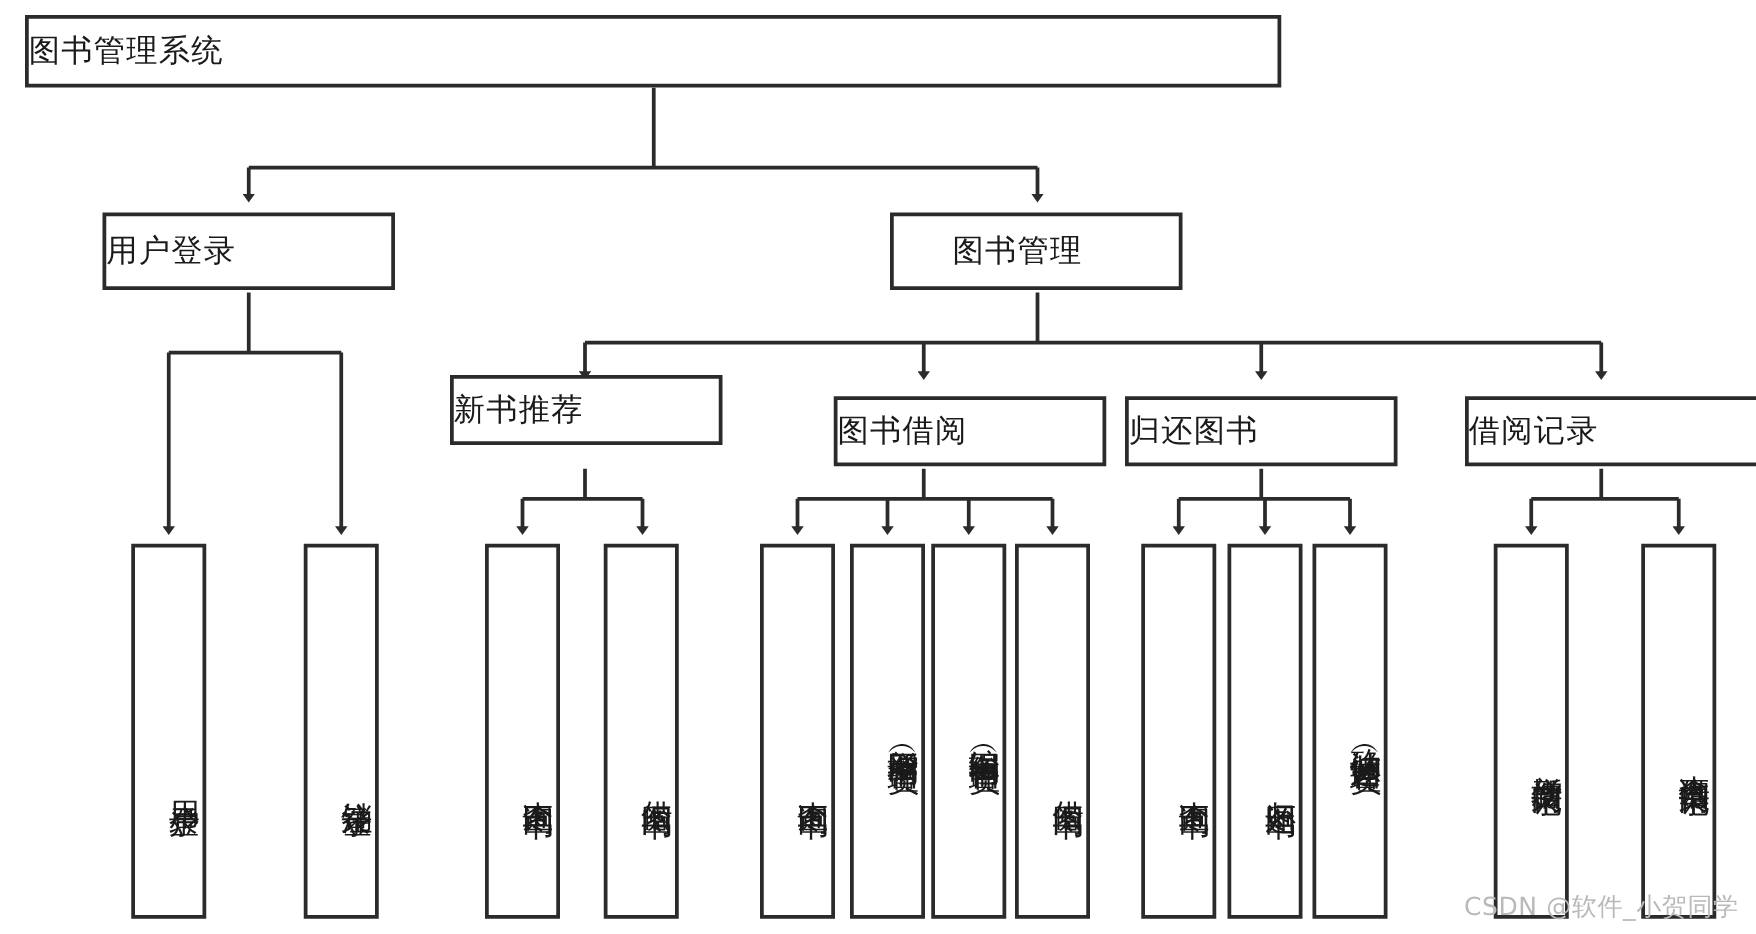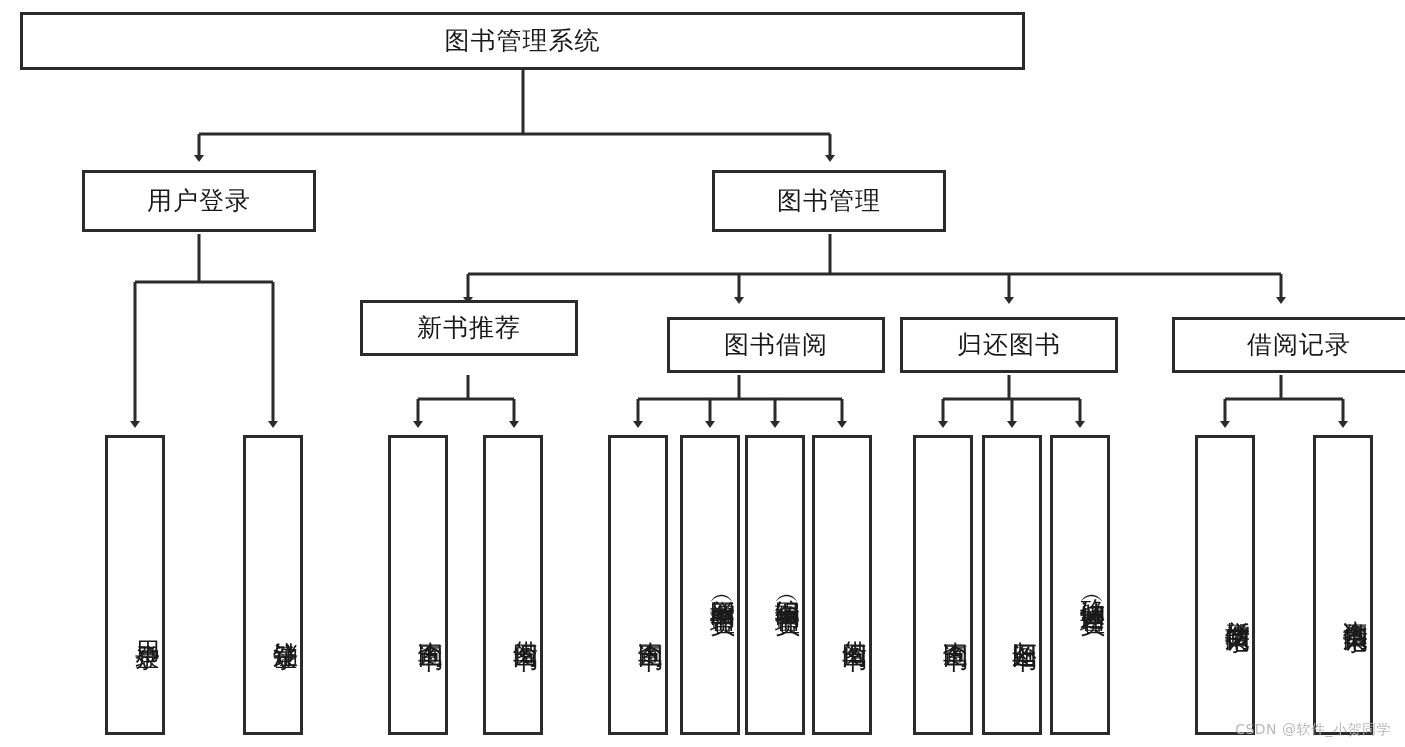--- a/index.html
+++ b/index.html
@@ -17,21 +17,20 @@
     background: #ffffff;
     overflow: hidden;
   }
   .node {
     position: absolute;
     box-sizing: border-box;
     border: 3px solid #2b2b2b;
     background: #ffffff;
     display: flex;
     align-items: center;
-    justify-content: center;
     color: #1a1a1a;
   }
   .node.h {
     font-size: 25px;
     line-height: 1.15;
     letter-spacing: 1px;
   }
   .node.v {
     font-size: 25px;
     line-height: 1.22;
@@ -54,21 +53,21 @@
     left: 0;
     top: 0;
     width: 1405px;
     height: 747px;
     pointer-events: none;
   }
   .watermark {
     position: absolute;
     right: 14px;
     bottom: 8px;
-    font-size: 14px;
+    font-size: 20px;
     color: #b9b9b9;
     letter-spacing: 0.5px;
     white-space: nowrap;
   }
 </style>
 </head>
 <body>
 
 <div id="canvas">
 
@@ -122,21 +121,21 @@
     </g>
   </svg>
 
   <div class="node h" style="left:20px; top:12px; width:1005px; height:58px;">
     <span class="node-label">图书管理系统</span>
   </div>
 
   <div class="node h" style="left:82px; top:170px; width:234px; height:62px;">
     <span class="node-label">用户登录</span>
   </div>
-  <div class="node h" style="left:712px; top:170px; width:234px; height:62px;">
+  <div class="node h" style="left:712px; top:170px; width:234px; height:62px;padding-left:47px;">
     <span class="node-label">图书管理</span>
   </div>
 
   <div class="node h" style="left:360px; top:300px; width:218px; height:56px;">
     <span class="node-label">新书推荐</span>
   </div>
   <div class="node h" style="left:631px; top:317px; width:218px; height:56px;margin-left:36px;">
     <span class="node-label">图书借阅</span>
   </div>
   <div class="node h" style="left:900px; top:317px; width:218px; height:56px;">

